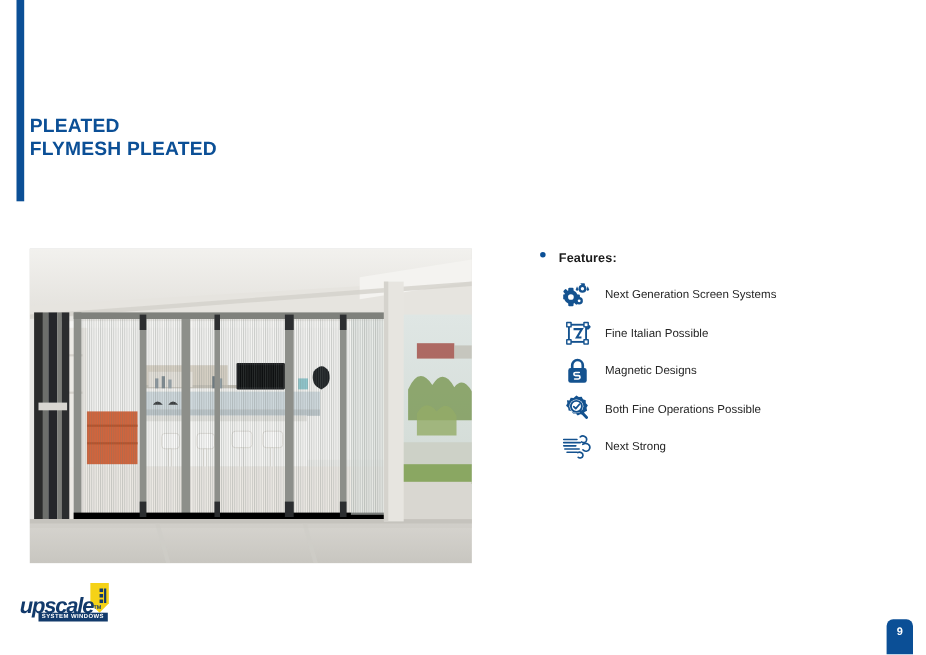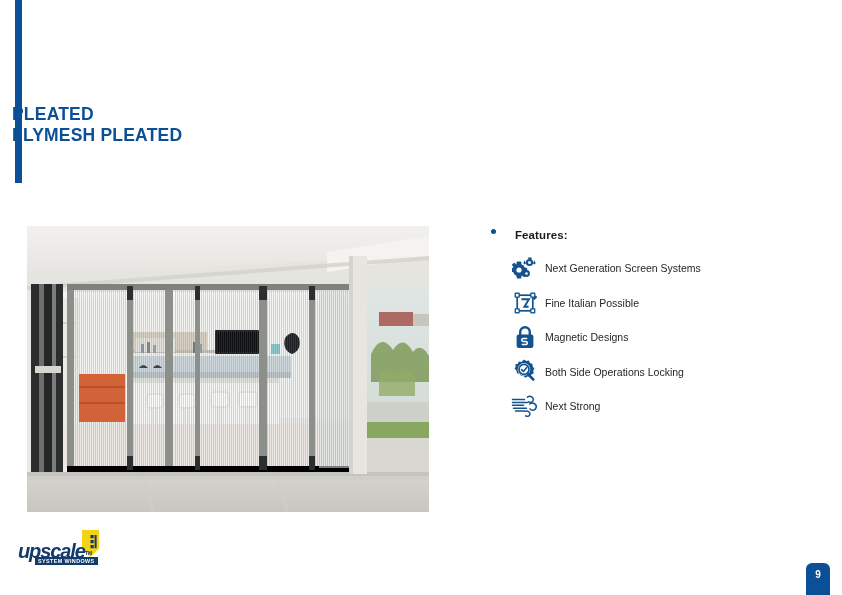--- a/index.html
+++ b/index.html
@@ -26,21 +26,21 @@
     left: 15px;
     top: 0px;
     width: 7px;
     height: 183px;
     background: #0b4f96;
   }
 
   
   .title-block {
     position: absolute;
-    left: 12px;
+    left: 27px;
     top: 105px;
     line-height: 1.05;
   }
   .title-line {
     font-size: 17.5px;
     font-weight: bold;
     letter-spacing: 0.2px;
     color: #0b4f96;
     display: block;
     margin-bottom: 3px;
@@ -65,21 +65,21 @@
   
   .features {
     position: absolute;
     left: 491px;
     top: 229px;
     width: 330px;
   }
   .features-head {
     display: flex;
     align-items: flex-start;
-    gap: 19px;
+    gap: 12px;
     margin-bottom: 10px;
   }
   .bullet-dot {
     width: 5px;
     height: 5px;
     border-radius: 50%;
     background: #0b4f96;
     flex: 0 0 auto;
   }
   .features-title {
@@ -104,21 +104,21 @@
     height: 30px;
     flex: 0 0 auto;
     display: flex;
     align-items: center;
     justify-content: center;
   }
   .feature-icon svg { display: block; }
   .feature-label {
     font-size: 10.5px;
     color: #262626;
-    margin-left: 3px;
+    margin-left: 8px;
     white-space: nowrap;
   }
 
   
   .logo {
     position: absolute;
     left: 18px;
     top: 530px;
     width: 92px;
     height: 38px;
@@ -417,21 +417,21 @@
           <svg width="24" height="26" viewBox="0 0 24 26" fill="none" xmlns="http://www.w3.org/2000/svg">
             <g fill="#14528f">
               <path d="M11 0.6l2.2 1.4 2.6-.4 1.2 2.3 2.5 1 .1 2.6 1.8 1.9-1.2 2.3.5 2.6-2.3 1.2-1.3 2.3-2.6-.3-2.3 1.2-1.8-1.9H8l-1.5-2.1-2.6-.5-.4-2.6-1.9-1.8 1.2-2.3-.4-2.6L4.7 5l1.1-2.4 2.6.3z"></path>
             </g>
             <circle cx="11" cy="10.4" r="6.3" fill="#ffffff"></circle>
             <circle cx="11" cy="10.4" r="5" fill="none" stroke="#14528f" stroke-width="1.7"></circle>
             <path d="M8.6 10.6l1.8 1.9 3.4-4" stroke="#14528f" stroke-width="1.6" fill="none" stroke-linecap="round" stroke-linejoin="round"></path>
             <path d="M15.1 15.1l5.2 5.4" stroke="#14528f" stroke-width="2.6" stroke-linecap="round"></path>
           </svg>
         </span>
-        <span class="feature-label">Both Side Operations Locking</span>
+        <span class="feature-label">Both Fine Operations Possible</span>
       </li>
 
       <li class="feature-item">
         <span class="feature-icon">
           <svg width="28" height="22" viewBox="0 0 28 22" fill="none" xmlns="http://www.w3.org/2000/svg">
             <g stroke="#14528f" stroke-width="1.5" fill="none" stroke-linecap="round">
               <path d="M1.5 4.5h12M1.5 7.4h15M1.5 10.3h11M2.5 13.2h13M4.5 16.1h9"></path>
               <path d="M16.5 2.2c2.6-2 6.2-.2 5.8 2.8-.3 2.3-3 3.1-4.6 1.8"></path>
               <path d="M18.8 9.0c3.2-2.2 7.3.3 6.3 3.8-.8 2.8-4.6 3.2-6.2 1.1"></path>
               <path d="M14.2 16.4c2.4-1 5.1.6 4.7 3-.3 1.9-2.8 2.6-4.2 1.4"></path>

